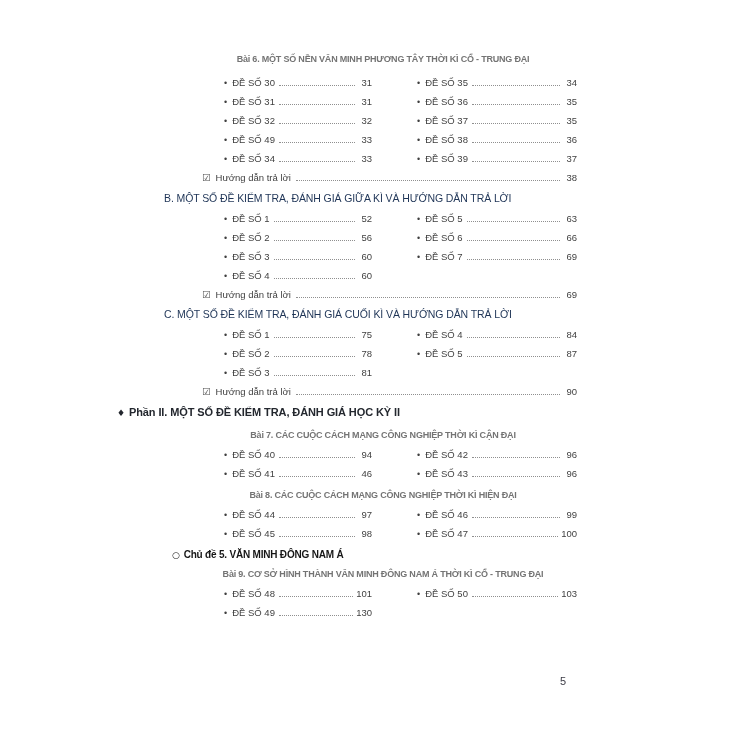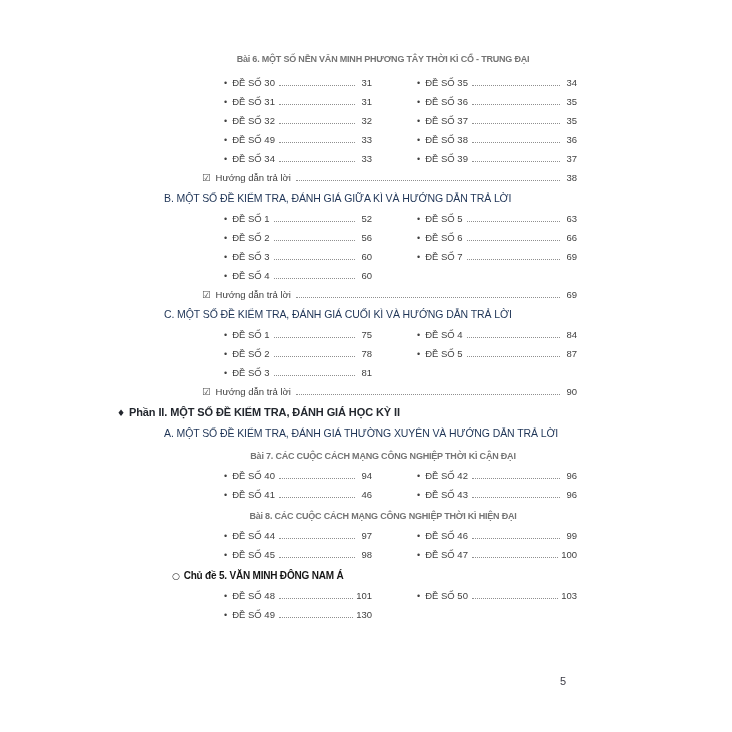--- a/index.html
+++ b/index.html
@@ -258,21 +258,20 @@
       <span class="cb">☑</span>
       <span class="hd-label">Hướng dẫn trả lời</span>
       <span class="dots"></span>
       <span class="pg">90</span>
     </div>
 
     <div class="part-heading">
       <span class="diamond">♦</span><span>Phần II.  MỘT SỐ ĐỀ KIỂM TRA, ĐÁNH GIÁ HỌC KỲ II</span>
     </div>
 
-    <div class="sec-heading">A. MỘT SỐ ĐỀ KIỂM TRA, ĐÁNH GIÁ THƯỜNG XUYÊN VÀ HƯỚNG DẪN TRẢ LỜI</div>
 
 
     <div class="bai-title bt2">Bài 7. CÁC CUỘC CÁCH MẠNG CÔNG NGHIỆP THỜI KÌ CẬN ĐẠI</div>
 
     <div class="entries">
       <div class="col left">
           <div class="entry">
             <span class="bullet">•</span>
             <span class="label">ĐỀ SỐ 40</span>
             <span class="dots"></span>
@@ -331,20 +330,21 @@
             <span class="dots"></span>
             <span class="pg">100</span>
           </div>
         </div>
     </div>
 
     <div class="chude-heading mt2">
       <span class="circle">○</span><span>Chủ đề 5. VĂN MINH ĐÔNG NAM Á</span>
     </div>
 
+    <div class="bai-title">Bài 9. CƠ SỞ HÌNH THÀNH VĂN MINH ĐÔNG NAM Á THỜI KÌ CỔ - TRUNG ĐẠI</div>
 
     <div class="entries">
       <div class="col left">
           <div class="entry">
             <span class="bullet">•</span>
             <span class="label">ĐỀ SỐ 48</span>
             <span class="dots"></span>
             <span class="pg">101</span>
           </div>
           <div class="entry">

